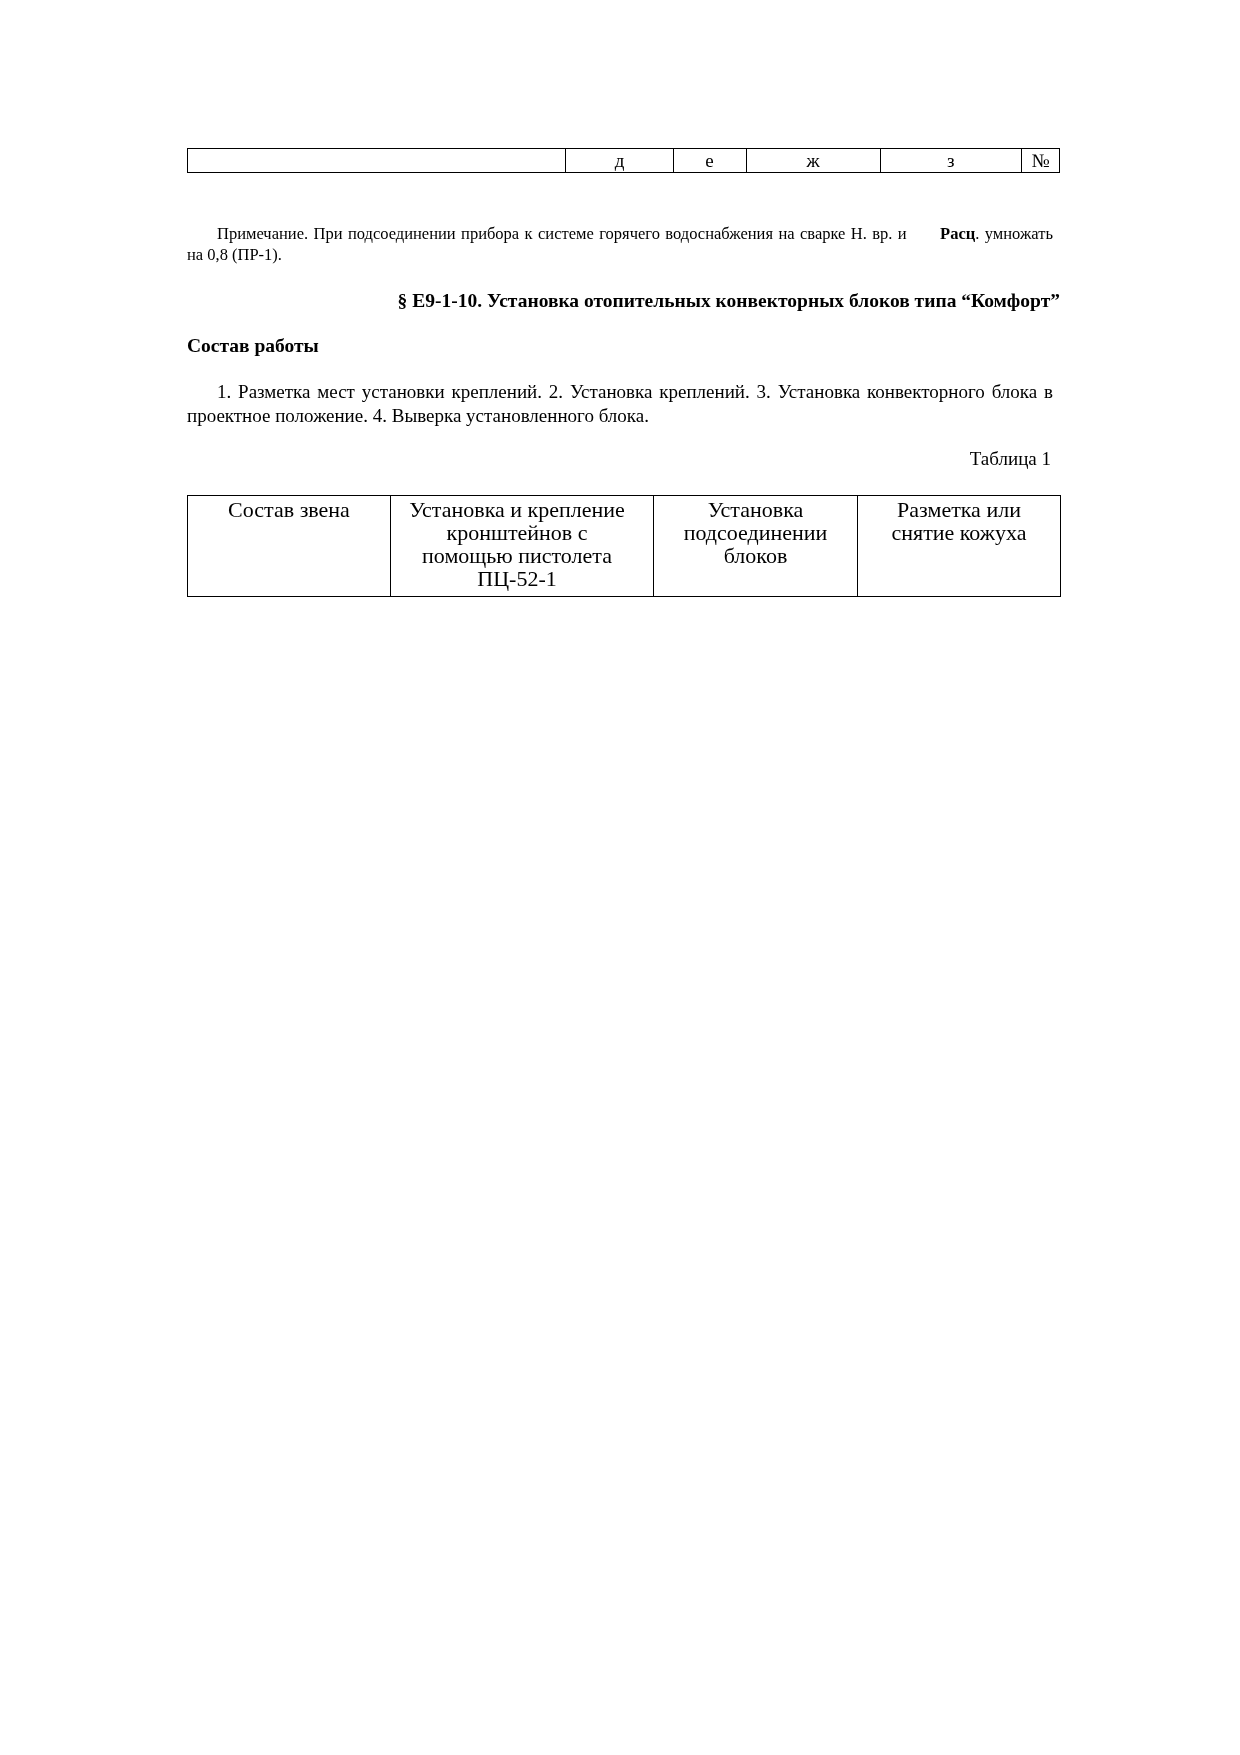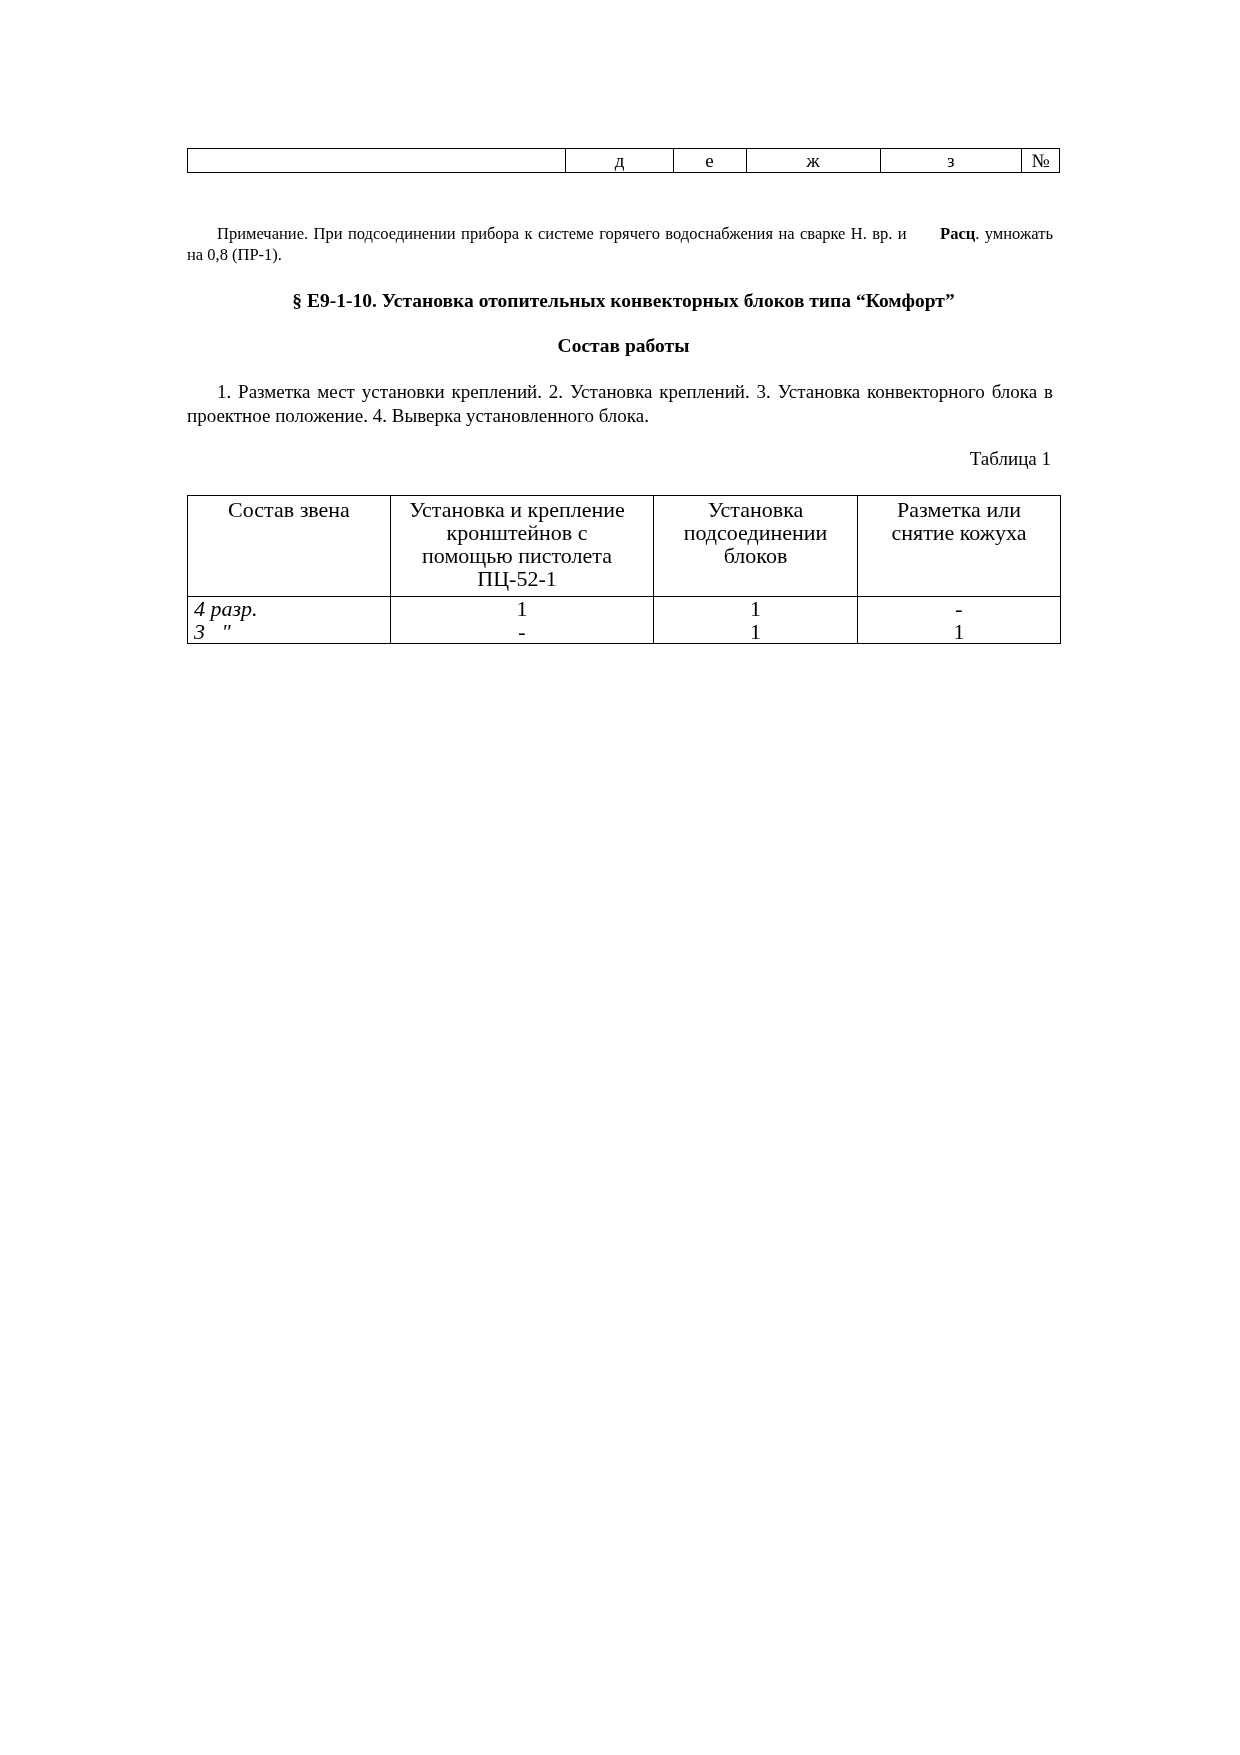--- a/index.html
+++ b/index.html
@@ -6,22 +6,22 @@
     body { width: 1240px; height: 1755px; position: relative; font-family: "Liberation Serif", serif; color: #000; }
     .page { position: absolute; left: 187px; top: 0; width: 873px; }
 
     table.top { position: absolute; top: 148px; left: 0; border-collapse: collapse; table-layout: fixed; width: 873px; }
     table.top td { border: 1.5px solid #000; height: 23px; padding: 0; text-align: center; font-size: 19px; line-height: 22px; }
     table.top td.notop { border-top: none; }
 
     .note { position: absolute; top: 223px; left: 0; width: 866px; font-size: 16.5px; line-height: 21px; text-align: justify; text-indent: 30px; }
     .note b { font-weight: bold; margin-left: 28px; }
 
-    .section-title { position: absolute; top: 290px; left: 0; width: 873px; text-align: center; font-weight: bold; font-size: 19.5px; }
-    .subtitle { position: absolute; top: 335px; left: 0; width: 873px; text-align: center; font-weight: bold; font-size: 19.5px; }
+    .section-title { position: absolute; top: 290px; left: 0; width: 873px; text-align: right; font-weight: bold; font-size: 19.5px; }
+    .subtitle { position: absolute; top: 335px; left: 0; width: 873px; font-weight: bold; font-size: 19.5px; }
 
     .work { position: absolute; top: 380px; left: 0; width: 866px; font-size: 19px; line-height: 24px; text-align: justify; text-indent: 30px; }
 
     .table-caption { position: absolute; top: 448px; right: 9px; font-size: 19px; }
 
     table.main { position: absolute; top: 495px; left: 0; border-collapse: collapse; table-layout: fixed; width: 873px; }
     table.main th, table.main td { border: 1.5px solid #000; font-weight: normal; font-size: 22px; line-height: 23px; padding: 0; }
     table.main th { text-align: center; vertical-align: top; padding-top: 2px; padding-bottom: 6px; }
     table.main td.data { vertical-align: top; border-top: 1.5px solid #000; }
     table.main td.label { text-align: left; padding-left: 6px; font-style: italic; }
@@ -74,34 +74,16 @@
         <col style="width:204px">
         <col style="width:203px">
     </colgroup>
     <tbody>
         <tr>
       <th>Состав звена</th>
       <th style="padding-left:8px;padding-right:18px;">Установка и крепление кронштейнов с помощью пистолета  ПЦ-52-1</th>
       <th>Установка подсоединении блоков</th>
       <th style="padding-left:30px;padding-right:30px;">Разметка или снятие кожуха</th>
     </tr>
-    <tr>
-      <td class="data label">
-        <span class="line">4 разр.</span>
-        <span class="line" style="white-space:pre;">3   "</span>
-      </td>
-      <td class="data center">
-        <span class="line">1</span>
-        <span class="line">-</span>
-      </td>
-      <td class="data center">
-        <span class="line">1</span>
-        <span class="line">1</span>
-      </td>
-      <td class="data center">
-        <span class="line">-</span>
-        <span class="line">1</span>
-      </td>
-    </tr>
   </tbody>
     </table>
 
 </div>
 
 </body></html>

